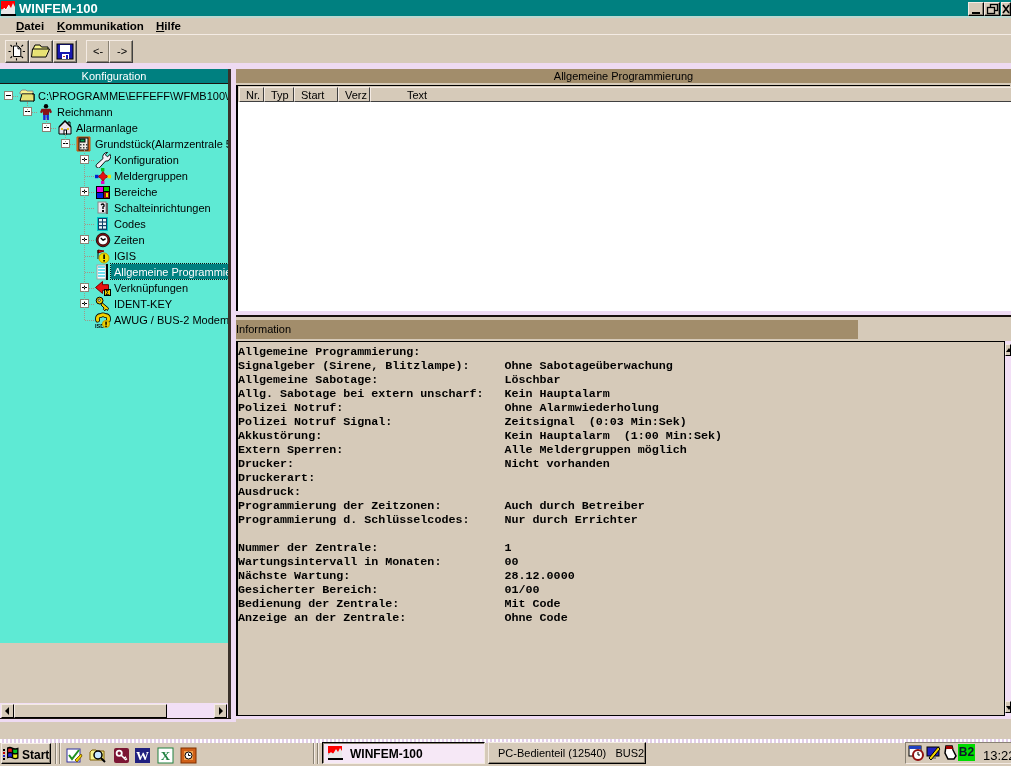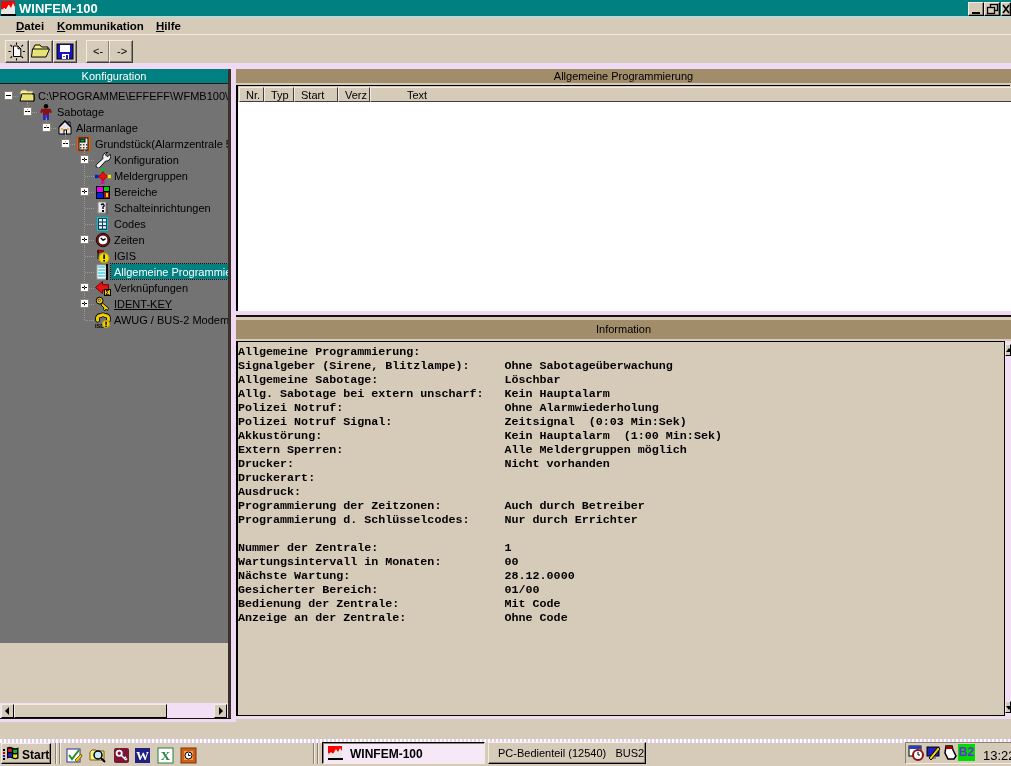--- a/index.html
+++ b/index.html
@@ -15,38 +15,38 @@
 #menubar { left:0; top:18px; width:1011px; height:17px; background:#d6cab9; }
 .mitem { position:absolute; top:2px; font-weight:bold; font-size:11.5px; color:#000;padding-left:8px; }
 u { text-decoration:underline; }
 
 #toolbar { left:0; top:34px; width:1011px; height:29px; background:#d6cab9; border-top:1px solid #f4ebe4; }
 .tbtn { position:absolute; top:5px; width:24px; height:23px; background:#d6cab9; border-top:1px solid #f4ebe4; border-left:1px solid #f4ebe4; border-right:1px solid #404040; border-bottom:1px solid #404040; box-shadow: inset -1px -1px 0 #8a8274; }
 
 .pink { background:#eedaf2; }
 
 #treecap { left:0; top:69px; width:228px; height:14px; background:#008080; color:#fff; text-align:center; line-height:14px; font-size:11px; }
-#treebody { left:0; top:83px; width:228px; height:560px; background:#737373; overflow:hidden; border-top:1px solid #1c1410; }
+#treebody { left:0; top:83px; width:228px; height:560px; background:#5eead4; overflow:hidden; border-top:1px solid #1c1410; }
 #treehsb { left:0; top:703px; width:228px; height:15px; background:#f2dff6; }
 #treeborder { left:228px; top:69px; width:3px; height:650px; background:#3a322a; }
 .tlabel { position:absolute; font-size:11px; white-space:nowrap; }
 .ebox { position:absolute; width:9px; height:9px; border:1px solid #8a8274; background:#fff; }
 .ebox i { position:absolute; left:1px; top:3px; width:5px; height:1px; background:#000; }
 .ebox.plus b { position:absolute; left:3px; top:1px; width:1px; height:5px; background:#000; }
 .ticon { position:absolute; width:16px; height:16px; }
 .dotv { position:absolute; width:1px; border-left:1px dotted #a09888; }
 .doth { position:absolute; height:1px; border-top:1px dotted #a09888; }
 #treesel { position:absolute; background:#008080; color:#fff; outline:1px dotted #101010; }
 
 #rp1cap { left:236px; top:69px; width:775px; height:14px; background:#a28d6b; color:#000; text-align:center; line-height:14px; font-size:11px; }
 #colhdr { left:236px; top:85px; width:774px; height:17px; background:#d6cab9; border-top:1px solid #000; border-left:2px solid #000; }
 .hcell { position:absolute; top:1px; height:15px; background:#d6cab9; border-top:1px solid #f4ebe4; border-left:1px solid #f4ebe4; border-right:1px solid #404040; border-bottom:1px solid #404040; font-size:11px; padding:1px 0 0 6px; }
 #rp1body { left:236px; top:102px; width:775px; height:209px; background:#fff; border-left:2px solid #000; }
 
-#rp2cap { left:236px; top:320px; width:775px; height:19px; background:#a28d6b; color:#000; text-align:center; line-height:19px; font-size:11px; }
+#rp2cap { left:236px; top:320px; width:622px; height:19px; background:#a28d6b; color:#000; line-height:19px; font-size:11px; }
 #rp2topline { left:236px; top:315px; width:775px; height:2px; background:#18100c; }
 #rp2body { left:236px; top:341px; width:775px; height:375px; background:#d6cab9; border:1px solid #000; border-right:none; border-left:2px solid #000; overflow:hidden; }
 #infotext { position:absolute; left:0px; top:3px; font-family:"Liberation Mono", monospace; font-size:11.7px; font-weight:bold; line-height:14px; color:#000; white-space:pre; }
 #vsb { left:1004px; top:341px; width:7px; height:375px; background:#f2dff6; border-left:1px solid #000; }
 .sbtn { background:#d6cab9; border-top:1px solid #f4ebe4; border-left:1px solid #f4ebe4; border-right:1px solid #000; border-bottom:1px solid #000; }
 
 #taskbar { left:0; top:740px; width:1011px; height:26px; background:#d6cab9; }
 #tbardots { left:0; top:739px; width:1011px; height:4px; background:repeating-linear-gradient(90deg,#fff 0 2px,#e2ceea 2px 4px); }
 #startbtn { left:1px; top:743px; width:50px; height:21px; background:#d6cab9; border-top:1px solid #f4ebe4; border-left:1px solid #f4ebe4; border-right:1px solid #000; border-bottom:1px solid #000; box-shadow: inset -1px -1px 0 #8a8274; }
 .groove { position:absolute; top:743px; width:1px; height:21px; }
@@ -145,21 +145,21 @@
       <div class="doth" style="left:28px; top:28px; width:9px;"></div>
       <div class="ebox" style="left:23px; top:23px;">
         <i></i>
       </div>
       <div class="ticon" style="left:38px; top:20px;"><svg width="16" height="16">
           <circle cx="8" cy="2.3" r="2.2" fill="#000"></circle>
           <path d="M3.5 4.8 h9 l1.5 3.5 l-2 1 l-1 -2 v3.7 h-6 v-3.7 l-1 2 l-2 -1 z" fill="#8a1016"></path>
           <rect x="5.2" y="10.8" width="2.4" height="5.2" fill="#2020d0"></rect>
           <rect x="8.5" y="10.8" width="2.4" height="5.2" fill="#2020d0"></rect>
         </svg></div>
-      <div class="tlabel" style="left:57px; top:22px;">Sabotage</div>
+      <div class="tlabel" style="left:57px; top:22px;">Reichmann</div>
       <div class="doth" style="left:47px; top:44px; width:9px;"></div>
       <div class="ebox" style="left:42px; top:39px;">
         <i></i>
       </div>
       <div class="ticon" style="left:57px; top:36px;"><svg width="16" height="16">
           <path d="M2 7 L8 1 L11 4 L11 2 L13 2 L13 6 L14 7 L14 14 L2 14 Z" fill="#e8e0ec" stroke="#000"></path>
           <path d="M2 7 L8 1 L14 7" fill="none" stroke="#000" stroke-width="1.5"></path>
           <rect x="4" y="8" width="2" height="2" fill="#e8c020"></rect>
           <rect x="10" y="8" width="2" height="2" fill="#e8c020"></rect>
           <rect x="7" y="10" width="2.5" height="4" fill="#fff" stroke="#000"></rect>
@@ -287,21 +287,21 @@
       <div class="doth" style="left:85px; top:220px; width:9px;"></div>
       <div class="ebox plus" style="left:80px; top:215px;">
         <i></i>
         <b></b>
       </div>
       <div class="ticon" style="left:95px; top:212px;"><svg width="16" height="16">
           <circle cx="4.6" cy="4.6" r="3.4" fill="#f0d000" stroke="#000"></circle>
           <circle cx="4.2" cy="4.2" r="1.2" fill="#fff" stroke="#000" stroke-width="0.7"></circle>
           <path d="M7 6.6 L13.6 12.2 L12.4 14.6 L10.9 13.1 L9.9 14.9 L8.4 13.4 L9 12 L6 9 Z" fill="#f0d000" stroke="#000" stroke-width="0.9"></path>
         </svg></div>
-      <div class="tlabel" style="left:114px; top:214px;text-decoration:underline;">IDENT-KEY</div>
+      <div class="tlabel" style="left:114px; top:214px;">IDENT-KEY</div>
       <div class="doth" style="left:85px; top:236px; width:9px;"></div>
       <div class="ticon" style="left:95px; top:228px;"><svg width="16" height="16">
           <path d="M2.6 8.2 Q1.6 3.4 6 3.4 Q8 2.2 10 3.4 Q14.4 3.4 13.4 8.2" stroke="#000" stroke-width="4.6" fill="none" stroke-linecap="round"></path>
           <path d="M2.6 8.2 Q1.6 3.4 6 3.4 Q8 2.2 10 3.4 Q14.4 3.4 13.4 8.2" stroke="#f0d000" stroke-width="3" fill="none" stroke-linecap="round"></path>
           <text x="0" y="15.5" font-size="5.5" font-weight="bold" fill="#000">ISD</text>
           <circle cx="11" cy="12" r="3.6" fill="#f0d000" stroke="#c0a000"></circle>
           <rect x="10.3" y="9.6" width="1.5" height="3.2" fill="#000"></rect>
           <rect x="10.3" y="13.6" width="1.5" height="1.4" fill="#000"></rect>
         </svg></div>
       <div class="tlabel" style="left:114px; top:230px;">AWUG / BUS-2 Modem</div>
@@ -444,14 +444,14 @@
     </svg></div>
 <div class="trayicon" style="left:926px;"><svg width="16" height="16">
       <rect x="1" y="2" width="12" height="9" fill="#2020c0" stroke="#000"></rect>
       <rect x="4" y="12" width="6" height="2" fill="#888"></rect>
       <path d="M3 13 L12 2 L14 4 L5 15 Z" fill="#f0d000" stroke="#000"></path>
     </svg></div>
 <div class="trayicon" style="left:942px;"><svg width="16" height="16">
       <path d="M4 1 h6 l1 4 l3 6 l-2 3 h-6 l-3 -6 z" fill="#fff" stroke="#000" stroke-width="1.5"></path>
       <path d="M4 1 h6 l1 3 h-7 z" fill="#a00000"></path>
     </svg></div>
-<div class="abs" style="left:958px; top:744px; width:17px; height:17px; background:#00dc00; color:#6d28d9; font-weight:bold; font-size:12px; text-align:center; line-height:17px;">B2</div>
+<div class="abs" style="left:958px; top:744px; width:17px; height:17px; background:#00dc00; color:#0f172a; font-weight:bold; font-size:12px; text-align:center; line-height:17px;">B2</div>
 <div class="abs" style="left:983px; top:748px; font-size:13px;">13:22</div>
 
 </body></html>

